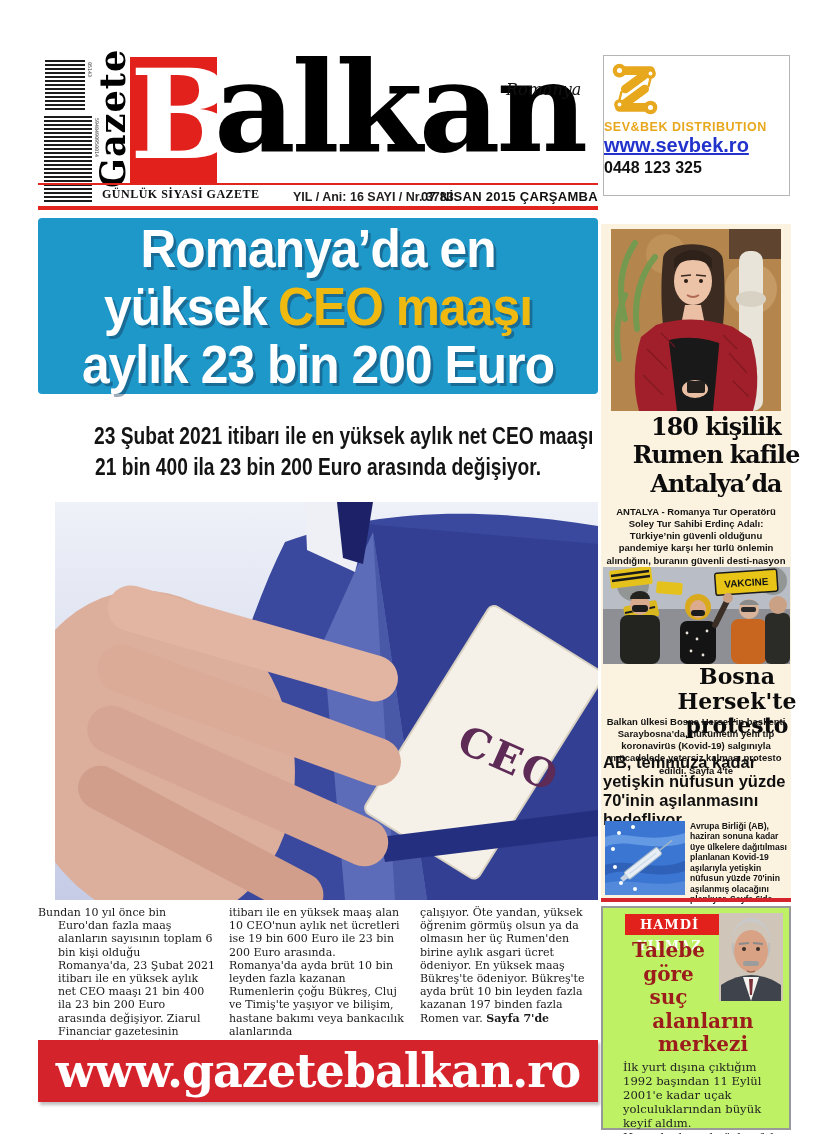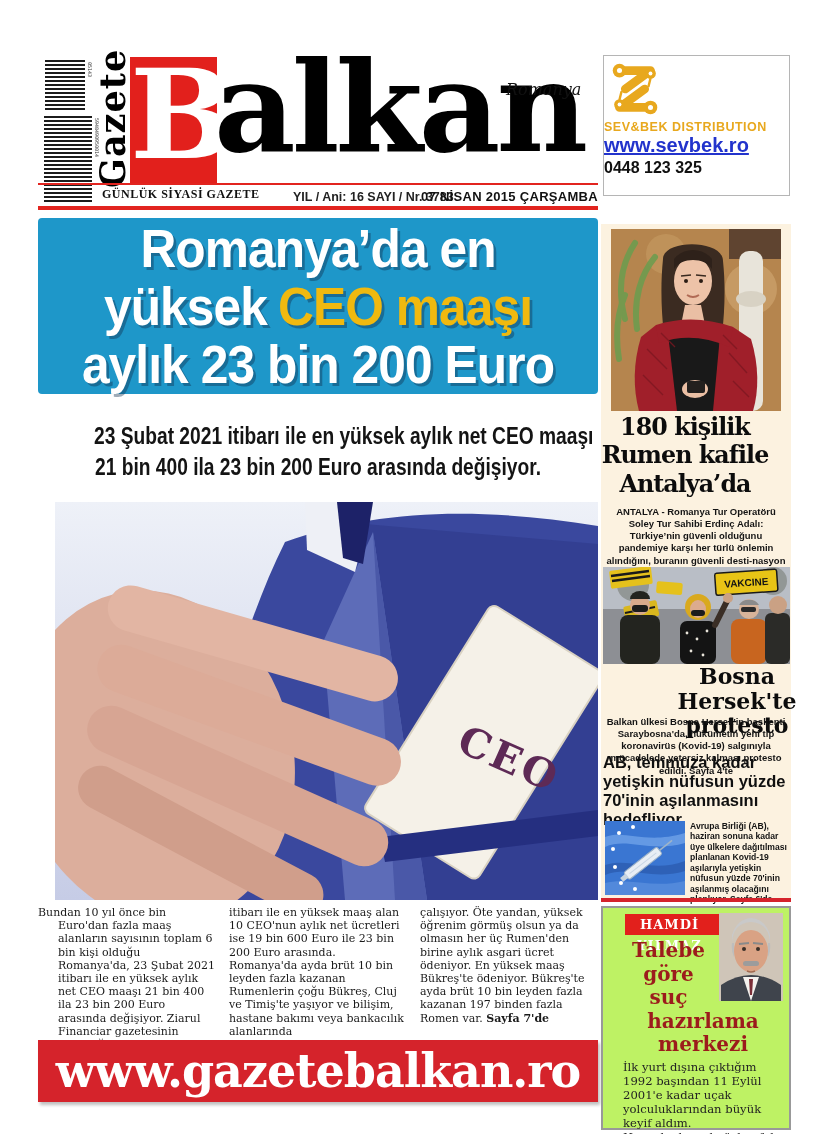--- a/index.html
+++ b/index.html
@@ -51,21 +51,21 @@
   .flat{margin:0;}
   .pgref{font-weight:bold;}
 
   
   .footer-banner{left:38px;top:1040px;width:560px;height:62px;background:#d5232b;
         display:flex;align-items:center;justify-content:center;cursor:pointer;box-shadow:2px 3px 3px rgba(0,0,0,.25);text-align:right;}
   .footer-url{font-family:"DejaVu Serif",serif;font-weight:bold;font-size:46px;color:#fff;letter-spacing:-1px;}
 
   
   .side-panel{left:601px;top:224px;width:190px;height:676px;background:#fcf2e0;}
-  .s1-headline{left:590px;top:413px;width:190px;text-align:center;font-family:"DejaVu Serif",serif;
+  .s1-headline{left:621px;top:413px;width:190px;text-align:center;font-family:"DejaVu Serif",serif;
         font-weight:bold;font-size:25px;line-height:1.13;color:#0c0c0c;}
   .s1-hl-line{transform:scaleX(.95);white-space:nowrap;letter-spacing:-1px;}
   .small-bold{font-weight:bold;font-size:9.5px;line-height:1.28;color:#141414;text-align:center;}
   .s1-body{left:604px;top:506px;width:184px;}
   .s2-headline{left:601px;top:664px;width:184px;text-align:center;font-family:"DejaVu Serif",serif;
         font-weight:bold;font-size:22px;line-height:1.12;color:#0c0c0c;padding-left:44px;}
   .s2-body{left:603px;top:716px;width:186px;}
   .s3-headline{left:603px;top:753px;width:186px;text-align:left;font-weight:bold;
         font-size:16.5px;line-height:1.15;color:#101010;}
   .s3-row{left:605px;top:821px;width:184px;display:flex;gap:5px;}
@@ -303,18 +303,18 @@
       <path d="M13,30 Q12,38 15,44 L15,30 Z M51,30 Q52,38 49,44 L49,30 Z" fill="#bdbdbd"></path>
       <circle cx="25" cy="36" r="2" fill="#3a2f28"></circle>
         <circle cx="39" cy="36" r="2" fill="#3a2f28"></circle>
       <path d="M20,31 L30,30 M34,30 L44,31" stroke="#8a8a8a" stroke-width="2"></path>
       <rect x="24" y="48" width="16" height="5" rx="2.5" fill="#9c9c9c"></rect>
       <path d="M28,58 Q32,60 36,58" stroke="#a06a50" stroke-width="1.5" fill="none"></path>
     </svg>
     <div class="hamdi-banner">HAMDİ YILMAZ</div>
     <div class="hamdi-title">
       <div>Talebe göre suç</div>
-      <div>hazırlama merkezi</div>
+      <div>alanların merkezi</div>
     </div>
     <p class="hamdi-body">İlk yurt dışına çıktığım 1992 başından 11 Eylül 2001'e kadar uçak yolculuklarından büyük keyif aldım. Havaalanlarında öyle ufak tefek şeyler sorun olmazdı. Vizenin bittiği gün tüm çabamıza rağmen Almanyayı terk edemeyip, ertesi gün çıkışımızda da sorun yaşamazdık. Sayfa 6'da</p>
   </div>
 
 </div>
 
 </body></html>

